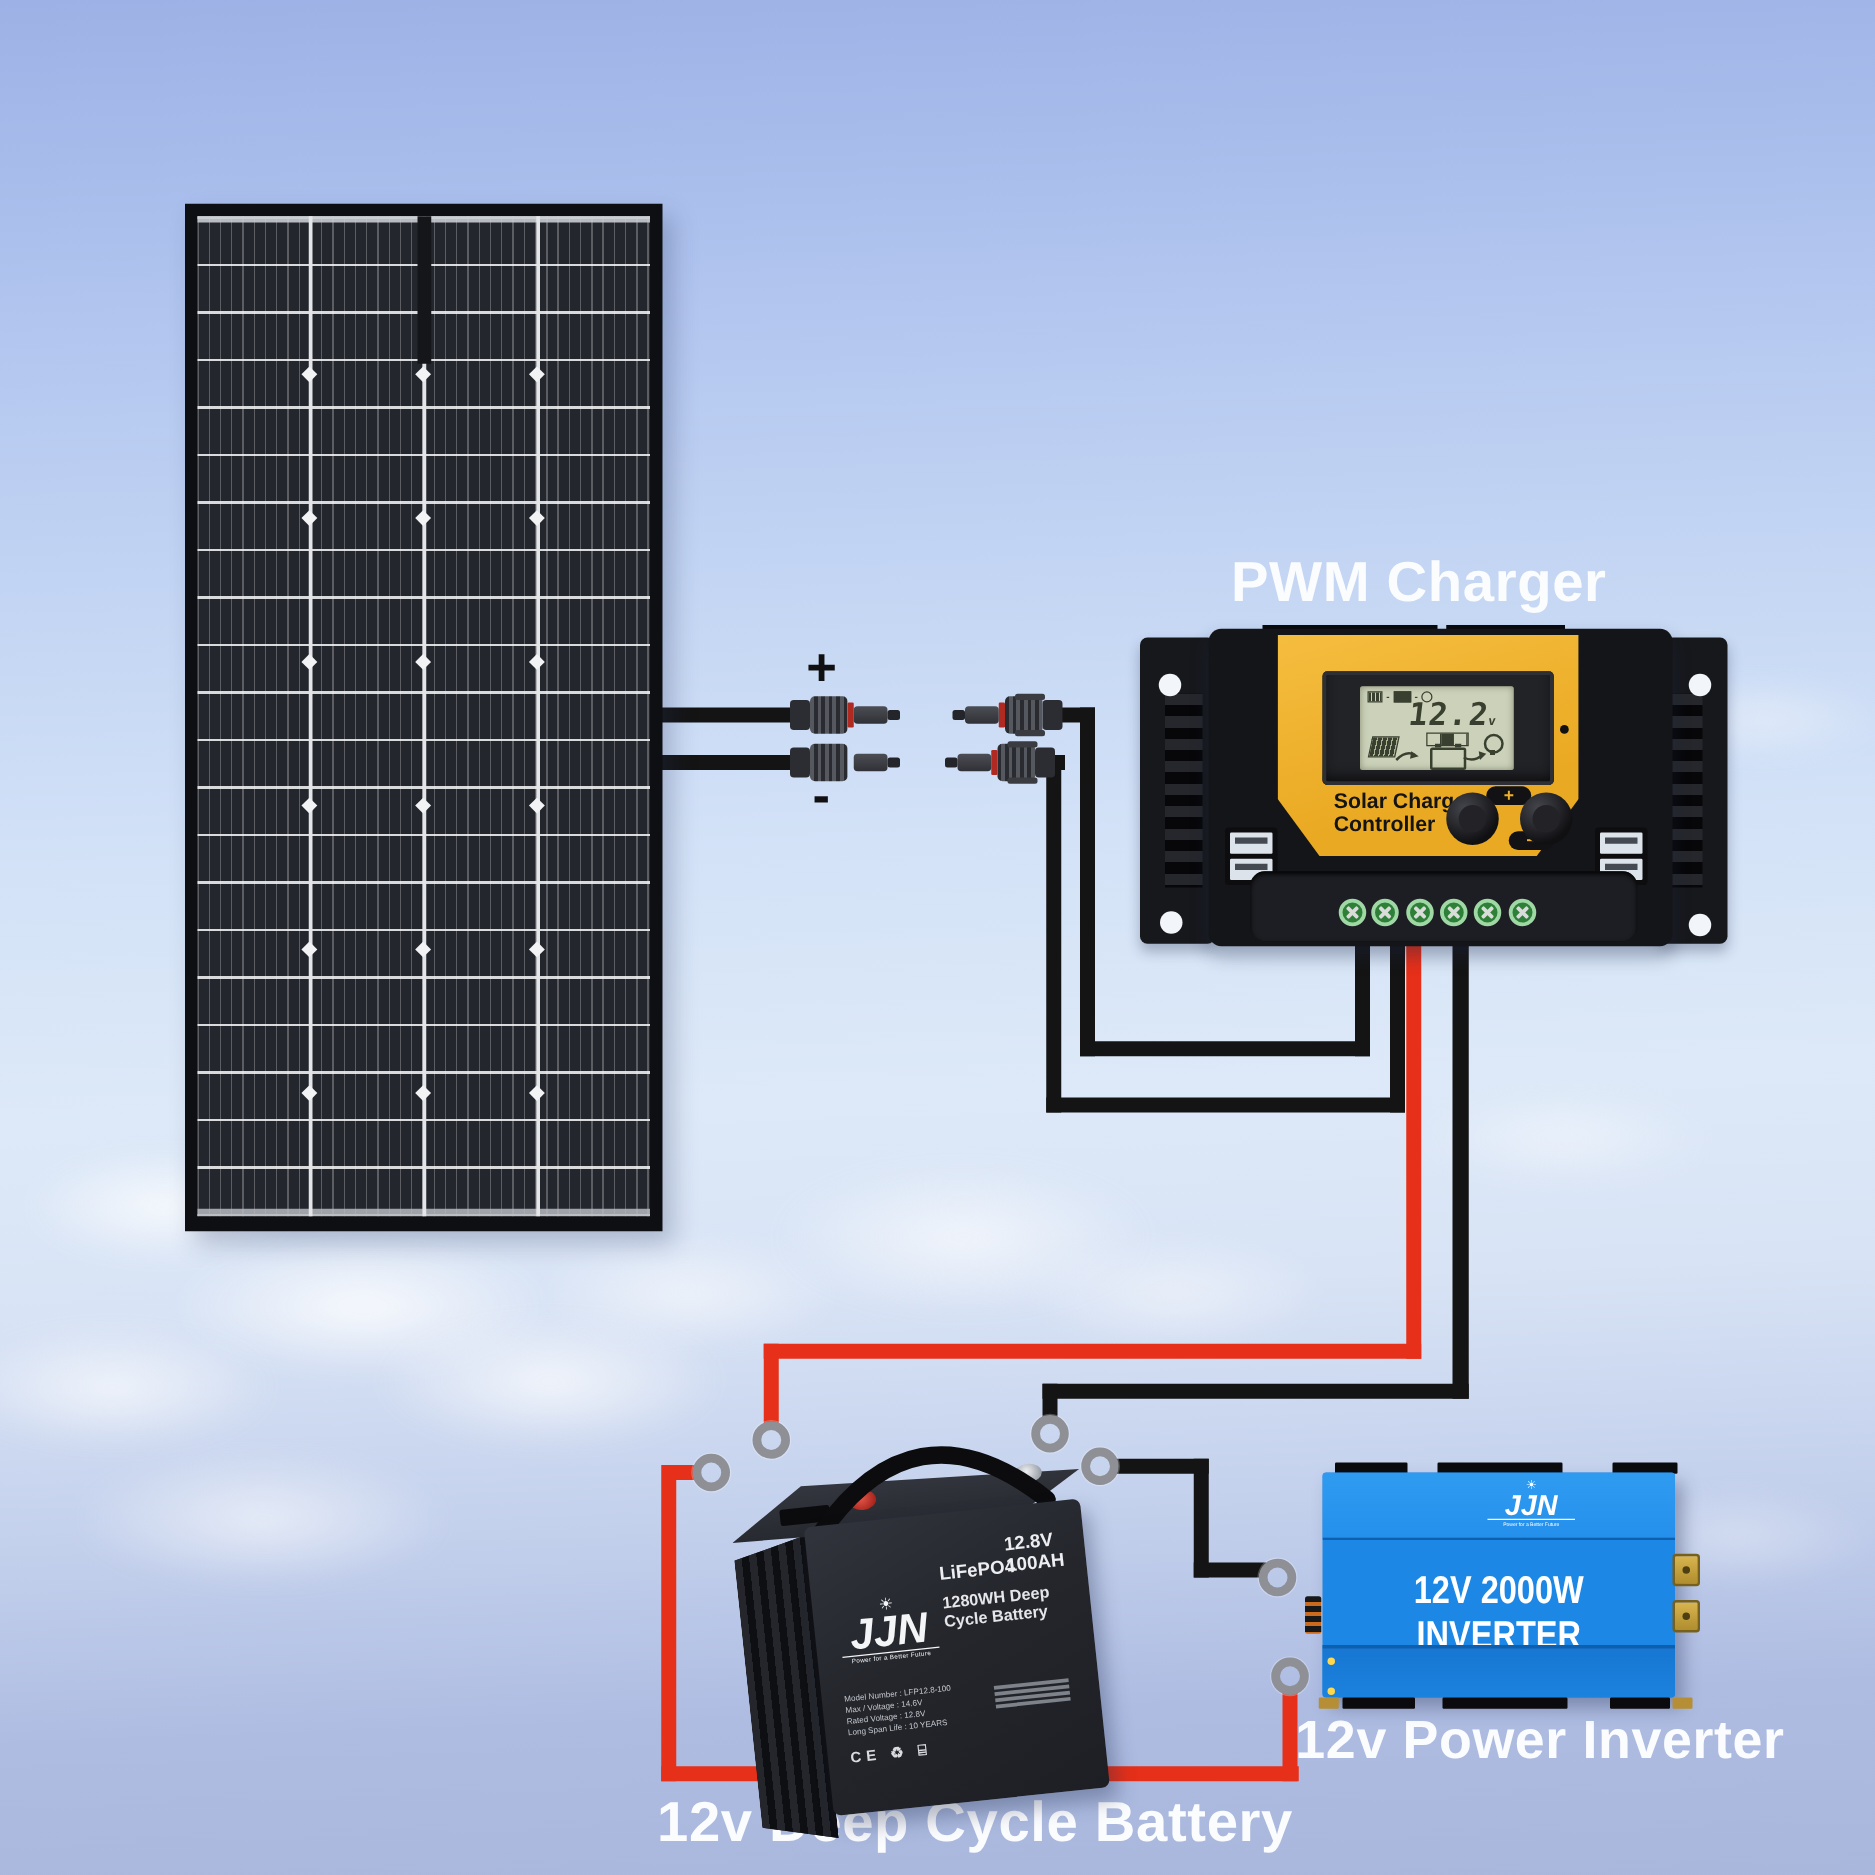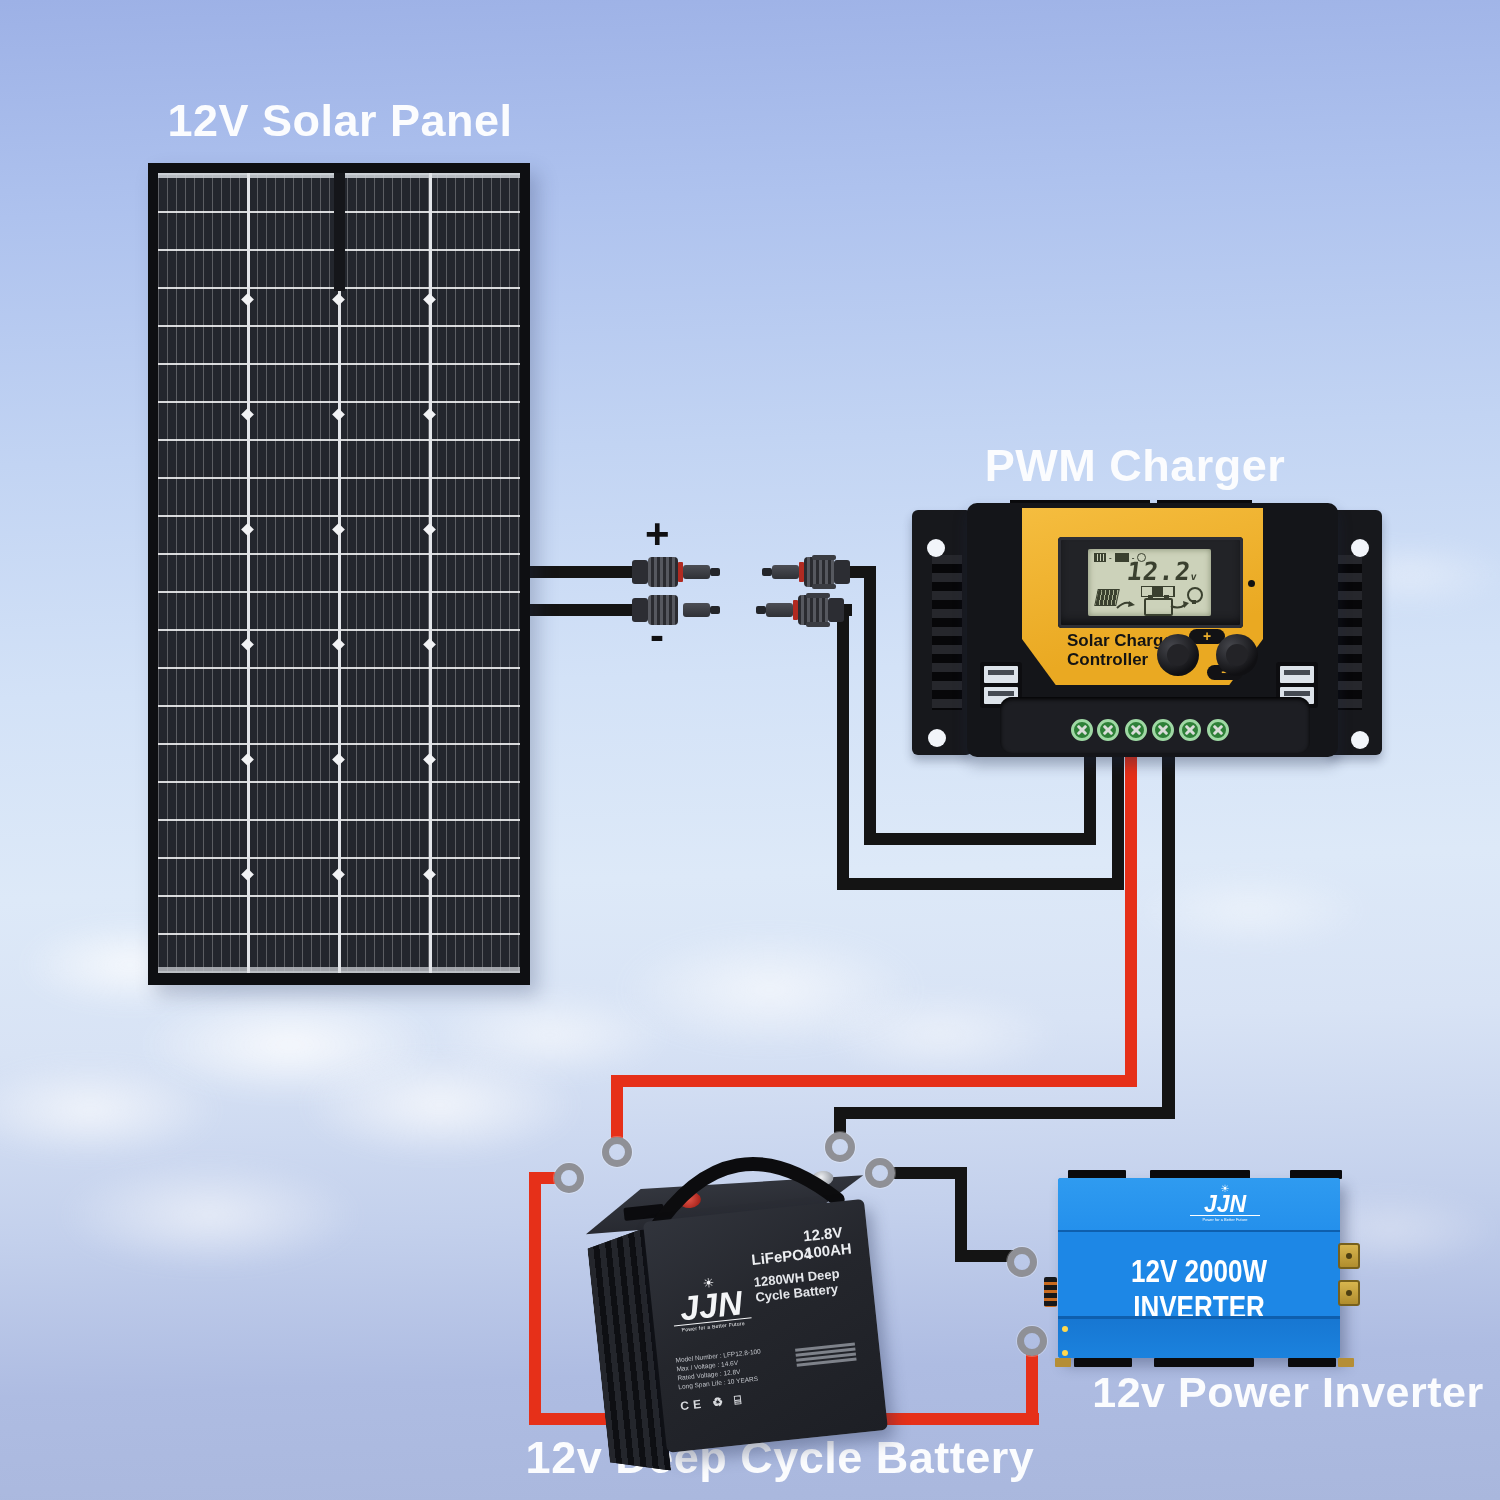--- a/index.html
+++ b/index.html
@@ -159,23 +159,22 @@
   <div class="cloud" style="left:-40px;top:1060px;width:260px;height:100px;opacity:.7;"></div>
   <div class="cloud" style="left:300px;top:1050px;width:280px;height:110px;opacity:.75;"></div>
   <div class="cloud" style="left:60px;top:1160px;width:300px;height:110px;opacity:.6;"></div>
   <div class="cloud" style="left:430px;top:990px;width:240px;height:90px;opacity:.6;"></div>
   <div class="cloud" style="left:620px;top:930px;width:300px;height:120px;opacity:.65;"></div>
   <div class="cloud" style="left:820px;top:990px;width:240px;height:90px;opacity:.5;"></div>
   <div class="cloud" style="left:1130px;top:870px;width:240px;height:80px;opacity:.45;"></div>
   <div class="cloud" style="left:1310px;top:540px;width:200px;height:70px;opacity:.4;"></div>
   <div class="cloud" style="left:1280px;top:1190px;width:220px;height:80px;opacity:.35;"></div>
 
-  <div class="title" style="left:100px;top:95px;width:480px;font-size:45px;">12V Solar Panel</div>
   <div class="title" style="left:875px;top:440px;width:520px;font-size:45px;">PWM Charger Controller</div>
-  <div class="title" style="left:1088px;top:1368px;width:400px;font-size:43px;">12v Power Inverter</div>
+  <div class="title" style="left:1032px;top:1368px;width:400px;font-size:43px;">12v Power Inverter</div>
   <div class="title" style="left:520px;top:1432px;width:520px;font-size:45px;">12v Deep Cycle Battery</div>
 
   <div class="wire" style="left:528px;top:566px;width:106px;height:12px;"></div>
   <div class="wire" style="left:528px;top:604px;width:106px;height:12px;"></div>
 
   <div class="wire" style="left:845px;top:566px;width:31px;height:12px;"></div>
   <div class="wire" style="left:864px;top:566px;width:12px;height:279px;"></div>
   <div class="wire" style="left:864px;top:833px;width:232px;height:12px;"></div>
   <div class="wire" style="left:1084px;top:750px;width:12px;height:95px;"></div>
 

